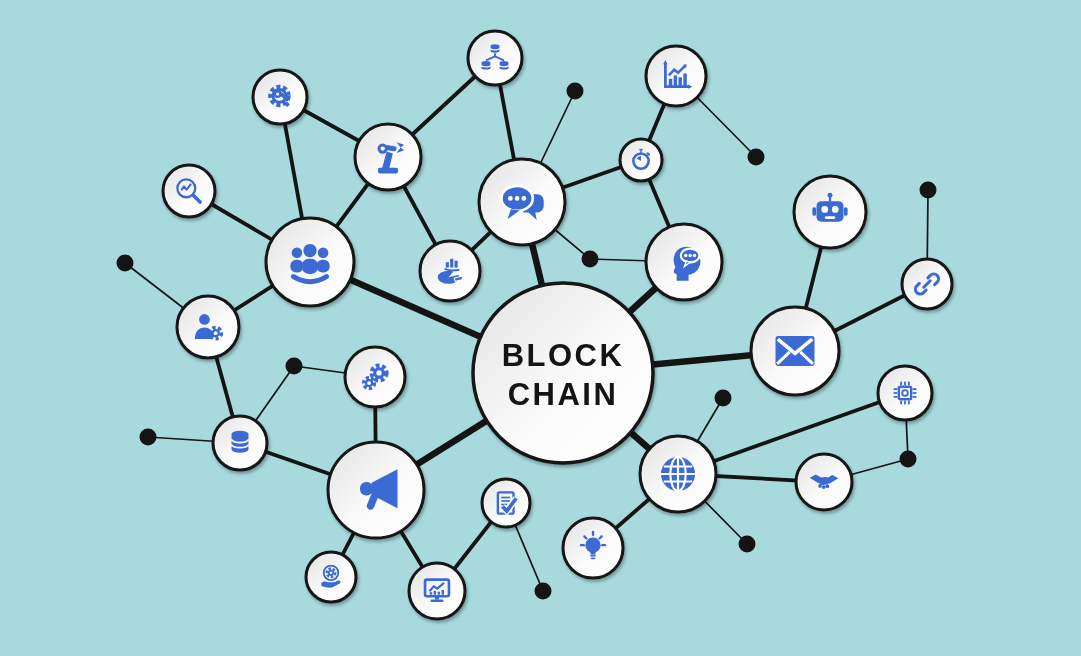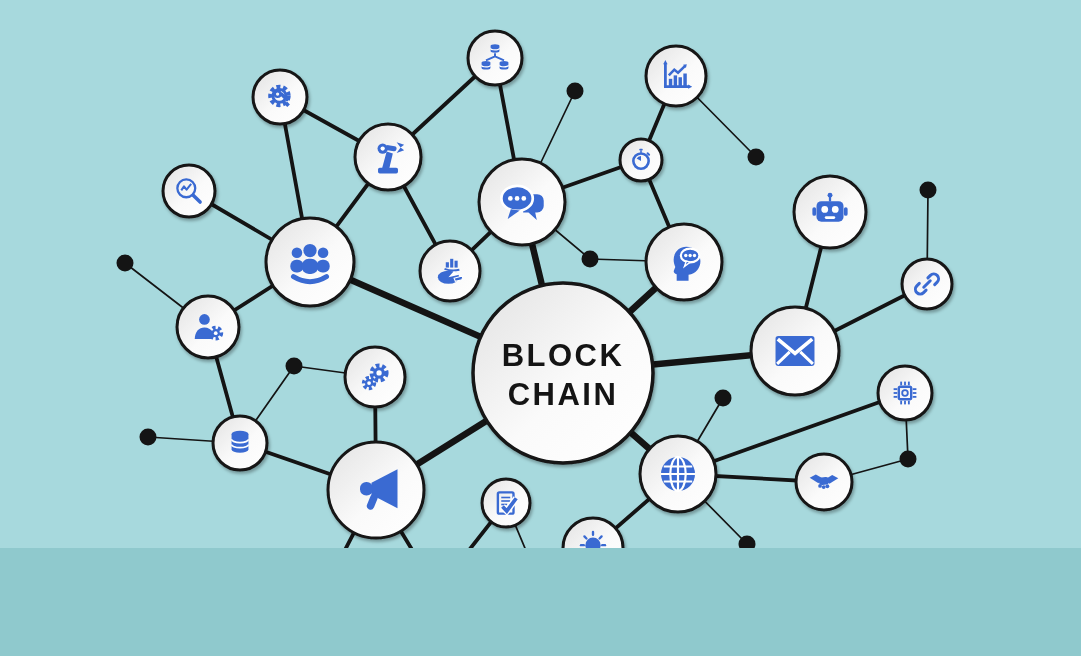--- a/index.html
+++ b/index.html
@@ -1,16 +1,16 @@
 <!DOCTYPE html>
 <html style="--bg: #a7d9dd; --blue: #3a6ad2; --line: #141414;"><head>
 <meta charset="utf-8">
 <style>
   html,body{margin:0;padding:0;background:#8fc9cd;}
-  .stage{position:relative;width:1081px;height:548px;overflow:hidden;background:var(--bg,#a7d9dd);}
+  .stage{position:relative;width:1081px;height:656px;overflow:hidden;background:var(--bg,#a7d9dd);}
   #diagram{display:block;width:1081px;height:656px;}
   .lk-thick{stroke:var(--line,#141414);stroke-width:6.5;stroke-linecap:round;}
   .lk-med{stroke:var(--line,#141414);stroke-width:3.8;stroke-linecap:round;}
   .lk-thin{stroke:var(--line,#141414);stroke-width:1.7;stroke-linecap:round;}
   .dot{fill:var(--line,#141414);}
   .node{color:var(--blue,#3a6ad2);}
   .node .bg{fill:url(#circGrad);stroke:var(--line,#141414);stroke-width:3;filter:url(#softShadow);}
   #center-circle{fill:url(#circGrad);stroke:var(--line,#141414);stroke-width:3.5;filter:url(#softShadow);}
   .center-label{font-family:"Liberation Sans",sans-serif;font-weight:800;font-size:31px;
                 letter-spacing:2.5px;fill:#141414;text-anchor:middle;}

